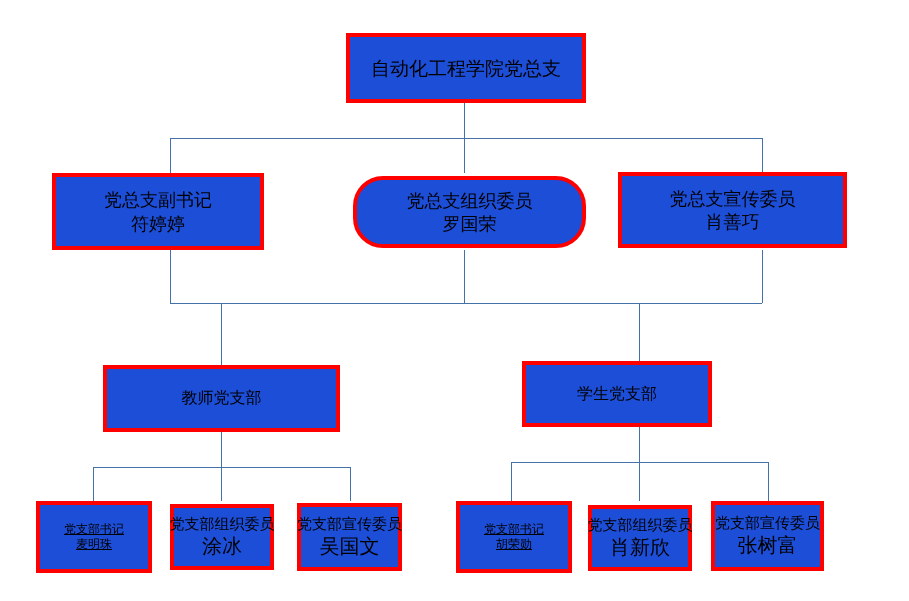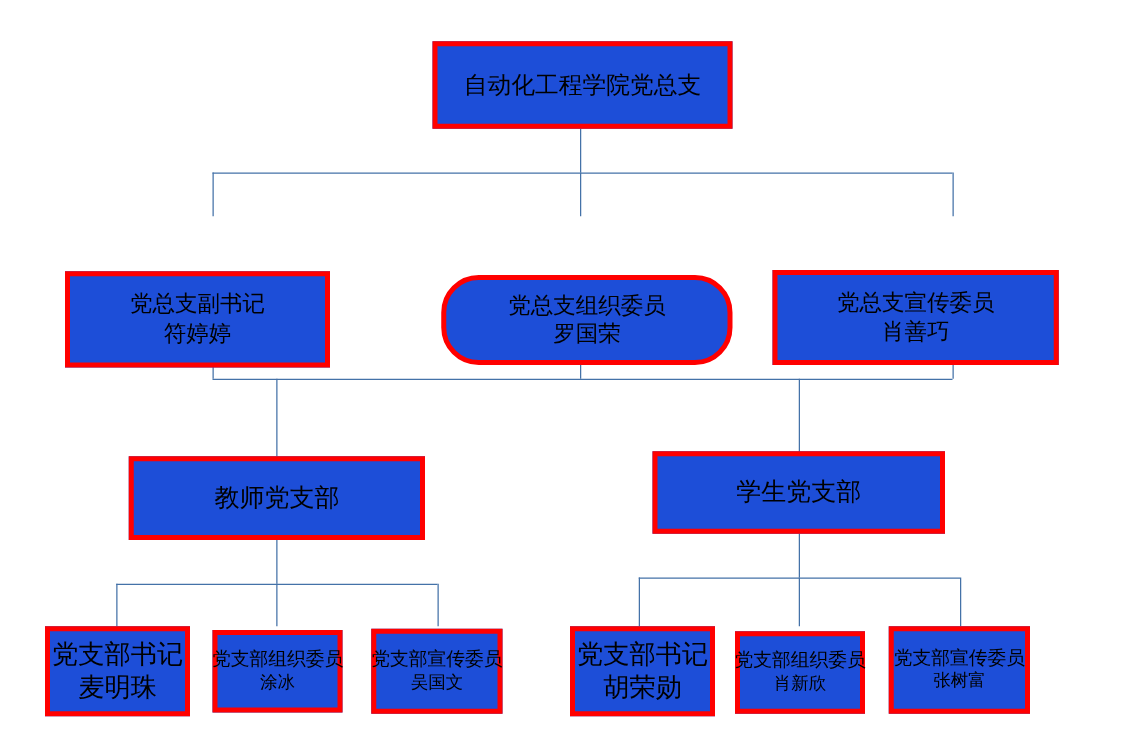--- a/index.html
+++ b/index.html
@@ -41,25 +41,25 @@
     line-height: 1.28;
     color: #000000;
   }
   .node .line1,
   .node .line2 {
     display: block;
     white-space: nowrap;
   }
   
   .sz-root   { font-size: 19px; }
-  .sz-mid    { font-size: 18px; margin-top: 44px; }
-  .sz-branch { font-size: 20px; }
-  .sz-leaf-lg { font-size: 21px; }
+  .sz-mid    { font-size: 18px; }
+  .sz-branch { font-size: 16px; }
+  .sz-leaf-lg { font-size: 12px; text-decoration: underline; }
   .sz-leaf-sm .line1 { font-size: 15px; }
-  .sz-leaf-sm .line2 { font-size: 14px; }
+  .sz-leaf-sm .line2 { font-size: 20px; }
 </style>
 </head>
 <body>
 
 <div id="chart-canvas">
 
   <div class="conn conn-v" style="left:464px; top:103px; width:1px; height:35px;"></div>
   <div class="conn conn-h" style="left:170px; top:138px; width:592px; height:1px;"></div>
   <div class="conn conn-v" style="left:170px; top:138px; width:1px; height:35px;"></div>
   <div class="conn conn-v" style="left:464px; top:138px; width:1px; height:35px;"></div>
@@ -100,21 +100,21 @@
 
   <div class="node sz-mid" style="left:618px; top:172px; width:229px; height:76px;align-items:center;">
     <span class="line1">党总支宣传委员</span>
     <span class="line2">肖善巧</span>
   </div>
 
   <div class="node sz-branch" style="left:103px; top:365px; width:237px; height:67px;">
     <span class="line1">教师党支部</span>
   </div>
 
-  <div class="node sz-branch" style="left:522px; top:361px; width:234px; height:66px;">
+  <div class="node sz-branch" style="left:522px; top:361px; width:190px; height:66px;">
     <span class="line1">学生党支部</span>
   </div>
 
   <div class="node sz-leaf-lg" style="left:36px; top:501px; width:116px; height:72px;">
     <span class="line1">党支部书记</span>
     <span class="line2">麦明珠</span>
   </div>
 
   <div class="node sz-leaf-sm" style="left:170px; top:504px; width:104px; height:66px;">
     <span class="line1">党支部组织委员</span>

